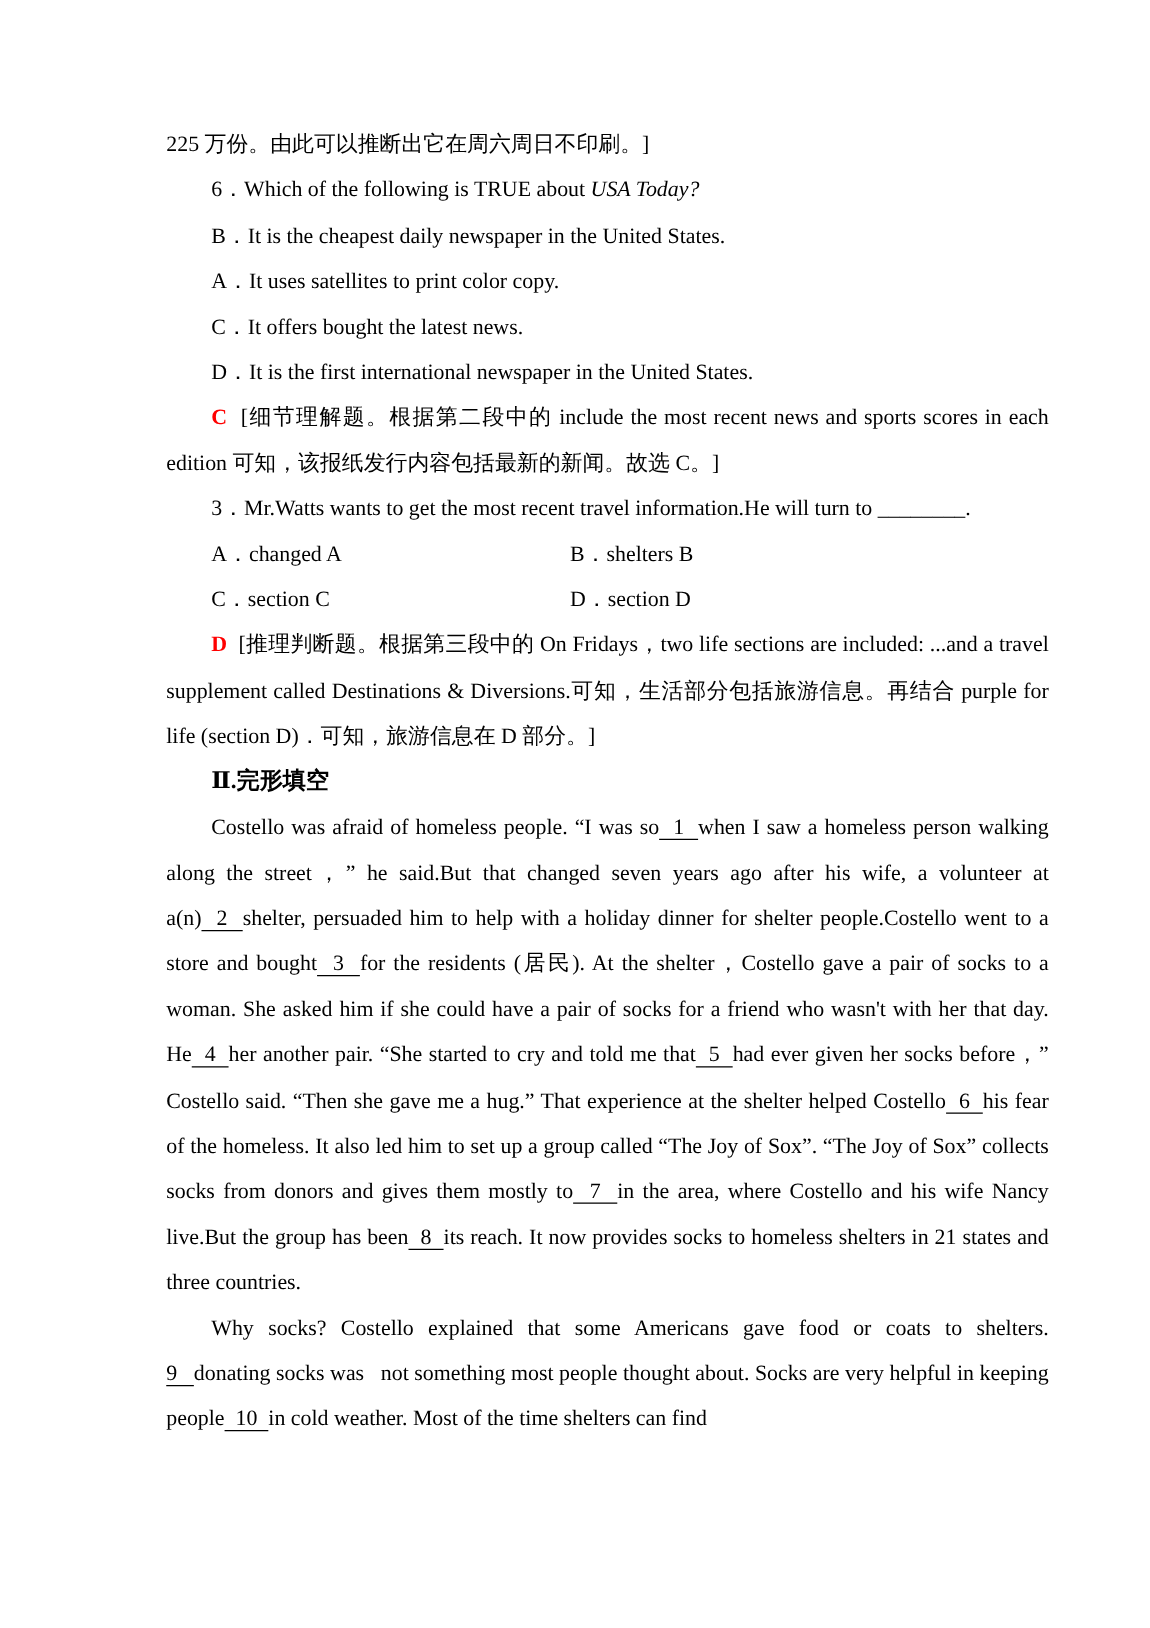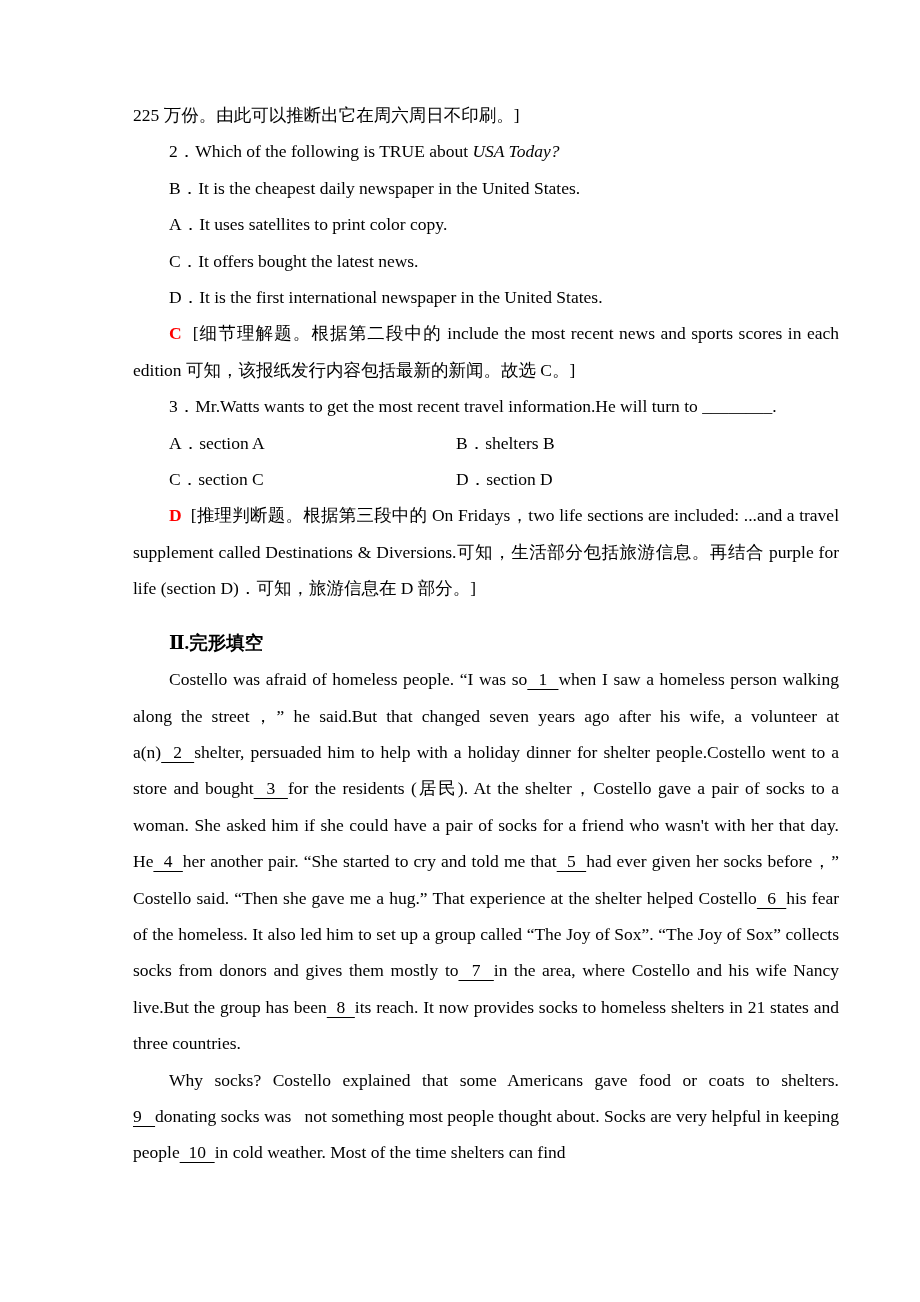--- a/index.html
+++ b/index.html
@@ -15,44 +15,44 @@
     font-size: 17.5px;
     color: #000000;
     overflow: hidden;
   }
   .para {
     margin: 0;
     line-height: 36.4px;
     text-align: justify;
   }
   .indent { text-indent: 36px; }
-  .heading { font-weight: bold; font-size: 18.5px; margin-top: 18px; }
+  .heading { font-weight: bold; font-size: 18.5px; }
   .red { color: #ff0000; font-weight: bold; }
   .italic { font-style: italic; margin-top: 47px; }
   .bold { font-weight: bold; }
   .blank { text-decoration: underline; text-underline-offset: 4px; }
   .cols { display: flex; padding-left: 36px; text-align: left; }
   .cols .cell:first-child { width: 287px; flex: 0 0 287px; }
   .cols .cell { display: inline-block; }
 </style>
 </head>
 <body>
 
 <div class="page">
   <div>
       <p class="para "><span>225 万份。由此可以推断出它在周六周日不印刷。]</span></p>
-      <p class="para indent"><span>2．Which of the following is TRUE about </span><span class="italic">USA Today?</span></p>
+      <p class="para indent"><span>6．Which of the following is TRUE about </span><span class="italic">USA Today?</span></p>
       <p class="para indent"><span>B．It is the cheapest daily newspaper in the United States.</span></p>
       <p class="para indent"><span>A．It uses satellites to print color copy.</span></p>
       <p class="para indent"><span>C．It offers bought the latest news.</span></p>
       <p class="para indent"><span>D．It is the first international newspaper in the United States.</span></p>
       <p class="para indent"><span class="red">C</span><span>&nbsp;&nbsp;[细节理解题。根据第二段中的 include the most recent news and sports scores in each edition 可知，该报纸发行内容包括最新的新闻。故选 C。]</span></p>
       <p class="para indent"><span>3．Mr.Watts wants to get the most recent travel information.He will turn to ________.</span></p>
       <p class="para cols">
-        <span class="cell">A．section A</span>
+        <span class="cell">A．changed A</span>
         <span class="cell">B．shelters B</span>
       </p>
       <p class="para cols">
         <span class="cell">C．section C</span>
         <span class="cell">D．section D</span>
       </p>
       <p class="para indent"><span class="red">D</span><span>&nbsp;&nbsp;[推理判断题。根据第三段中的 On Fridays，two life sections are included: ...and a travel supplement called Destinations &amp; Diversions.可知，生活部分包括旅游信息。再结合 purple for life (section D)．可知，旅游信息在 D 部分。]</span></p>
       <p class="para indent heading"><span class="bold">Ⅱ.完形填空</span></p>
       <p class="para indent"><span>Costello was afraid of homeless people. “I was so</span><span class="blank">&nbsp;&nbsp;1&nbsp;&nbsp;</span><span>when I saw a homeless person walking along the street，” he said.But that changed seven years ago after his wife, a volunteer at a(n)</span><span class="blank">&nbsp;&nbsp;2&nbsp;&nbsp;</span><span>shelter, persuaded him to help with a holiday dinner for shelter people.Costello went to a store and bought</span><span class="blank">&nbsp;&nbsp;3&nbsp;&nbsp;</span><span>for the residents (居民). At the shelter，Costello gave a pair of socks to a woman. She asked him if she could have a pair of socks for a friend who wasn't with her that day. He</span><span class="blank">&nbsp;&nbsp;4&nbsp;&nbsp;</span><span>her another pair. “She started to cry and told me that</span><span class="blank">&nbsp;&nbsp;5&nbsp;&nbsp;</span><span>had ever given her socks before，” Costello said. “Then she gave me a hug.”  That experience at the shelter helped Costello</span><span class="blank">&nbsp;&nbsp;6&nbsp;&nbsp;</span><span>his fear of the homeless. It also led him to set up a group called “The Joy of Sox”. “The Joy of Sox” collects socks from donors and gives them mostly to</span><span class="blank">&nbsp;&nbsp;7&nbsp;&nbsp;</span><span>in the area, where Costello and his wife Nancy live.But the group has been</span><span class="blank">&nbsp;&nbsp;8&nbsp;&nbsp;</span><span>its reach. It now provides socks to homeless shelters in 21 states and three countries.</span></p>
       <p class="para indent"><span>Why socks? Costello explained that some Americans gave food or coats to shelters. </span><span class="blank">9&nbsp;&nbsp;&nbsp;</span><span>donating socks was&nbsp;&nbsp; not something most people thought about. Socks are very helpful in keeping people</span><span class="blank">&nbsp;&nbsp;10&nbsp;&nbsp;</span><span>in cold weather. Most of the time shelters can find</span></p>

